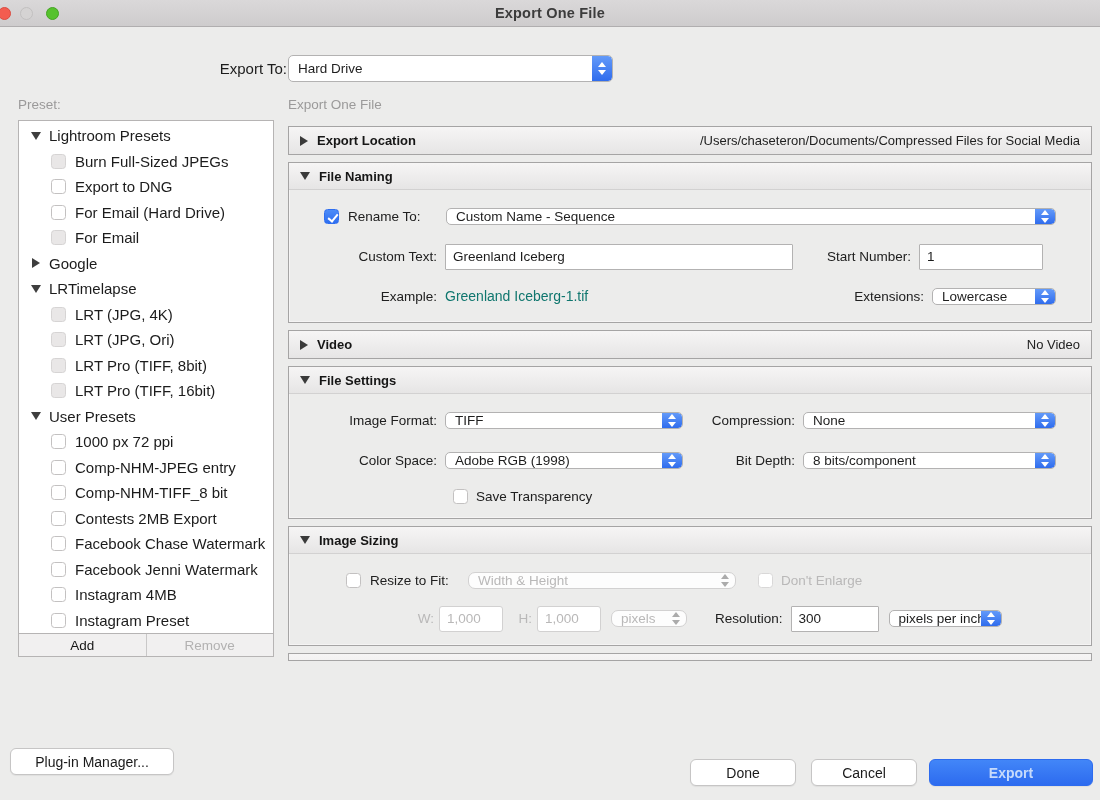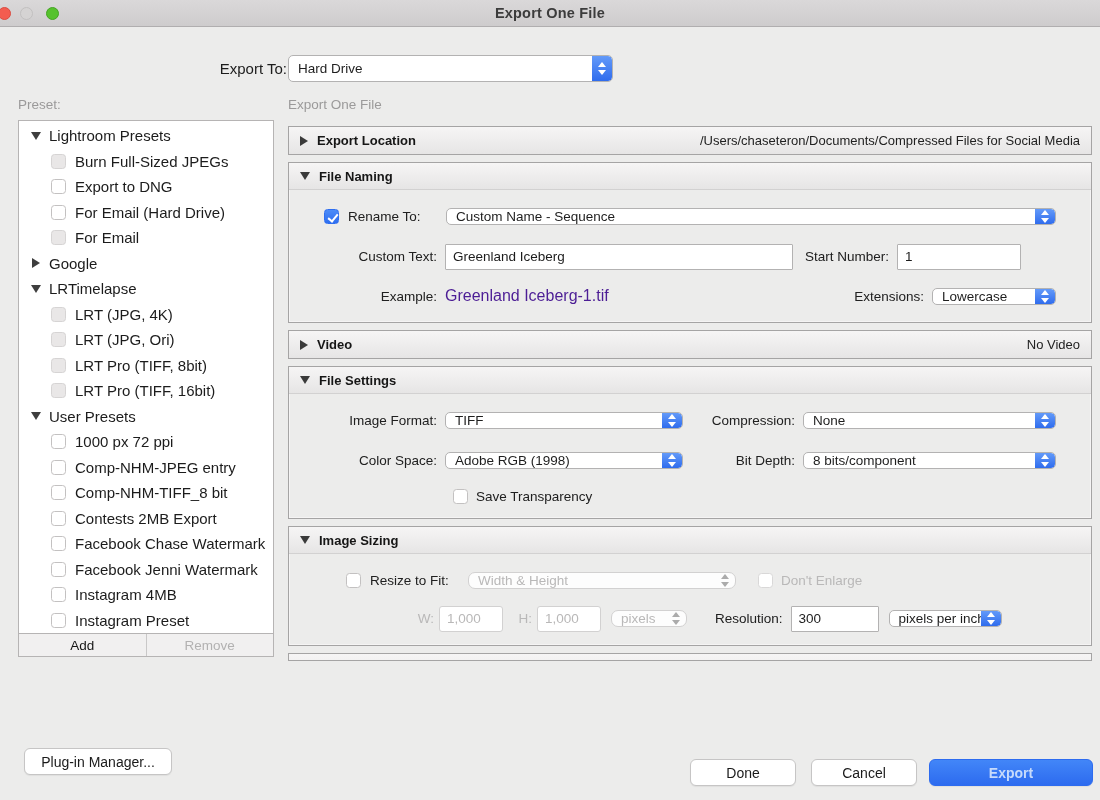--- a/index.html
+++ b/index.html
@@ -83,24 +83,24 @@
   .lbl { font-size:13.5px; color:#202020; white-space:nowrap; }
   .lbl.c1 { width:156px; text-align:right; padding-right:8px; }
   .lbl.gray { color:#b9b8b8; }
 
   
   #fnRow1 { margin-top:13px; padding-left:35px; padding-right:35px; }
   #fnRow1 .lbl { margin-left:9px; width:98px; }
   #fnRow1 .sel { flex:1; }
   #fnRow2 { margin-top:13px; padding-right:35px; }
   #fnRow2 .txt.custom { width:348px; }
-  #fnRow2 .lbl.c2 { width:104px; text-align:right; padding-right:8px; }
+  #fnRow2 .lbl.c2 { width:126px; text-align:right; padding-right:8px; }
   #fnRow2 .txt.start { width:124px; }
   #fnRow3 { margin-top:14px; height:24px; padding-bottom:0; padding-right:35px; margin-bottom:14px; }
-  #fnRow3 .example-val { font-size:16px; color:#4c1d95; }
+  #fnRow3 .example-val { font-size:14px; color:#0f766e; }
   #fnRow3 .lbl.c2 { margin-left:auto; padding-right:8px; }
   #fnRow3 .sel { width:124px; }
 
   
   .fs-row { margin-top:13px; padding-right:35px; }
   .fs-row .sel.first { width:238px; }
   .fs-row .lbl.c2 { width:120px; text-align:right; padding-right:8px; }
   .fs-row .sel.second { flex:1; }
   #fsRow3 { margin-top:12px; height:20px; padding-left:164px; margin-bottom:12px; }
   #fsRow3 .lbl { margin-left:8px; }
@@ -118,21 +118,21 @@
   #isRow2 .gap8 { width:10px; }
   #isRow2 .sel.unit { width:76px; margin-left:10px; }
   #isRow2 .lbl.res { margin-left:28px; padding-right:8px; }
   #isRow2 .txt.res { width:88px; }
   #isRow2 .sel.ppi { width:113px; margin-left:10px; }
 
   
   .btn { position:absolute; height:27px; background:#fff; border:1px solid #c6c5c5; border-radius:6px;
     display:flex; align-items:center; justify-content:center; font-size:14px; color:#1a1a1a; cursor:default;
     box-shadow:0 1px 1px rgba(0,0,0,.06); }
-  #pluginBtn { left:24px; top:748px; width:148px; }
+  #pluginBtn { left:10px; top:748px; width:164px; }
   #doneBtn   { left:690px; top:759px; width:106px; }
   #cancelBtn { left:811px; top:759px; width:106px; }
   #exportBtn { left:929px; top:759px; width:164px; background:linear-gradient(#4286f8,#2d6bef); border-color:#2d6bef; color:#c7dbfb; font-weight:bold; }
 </style>
 </head>
 <body>
 
 <div id="dialog">
 
   <div id="titlebar">

